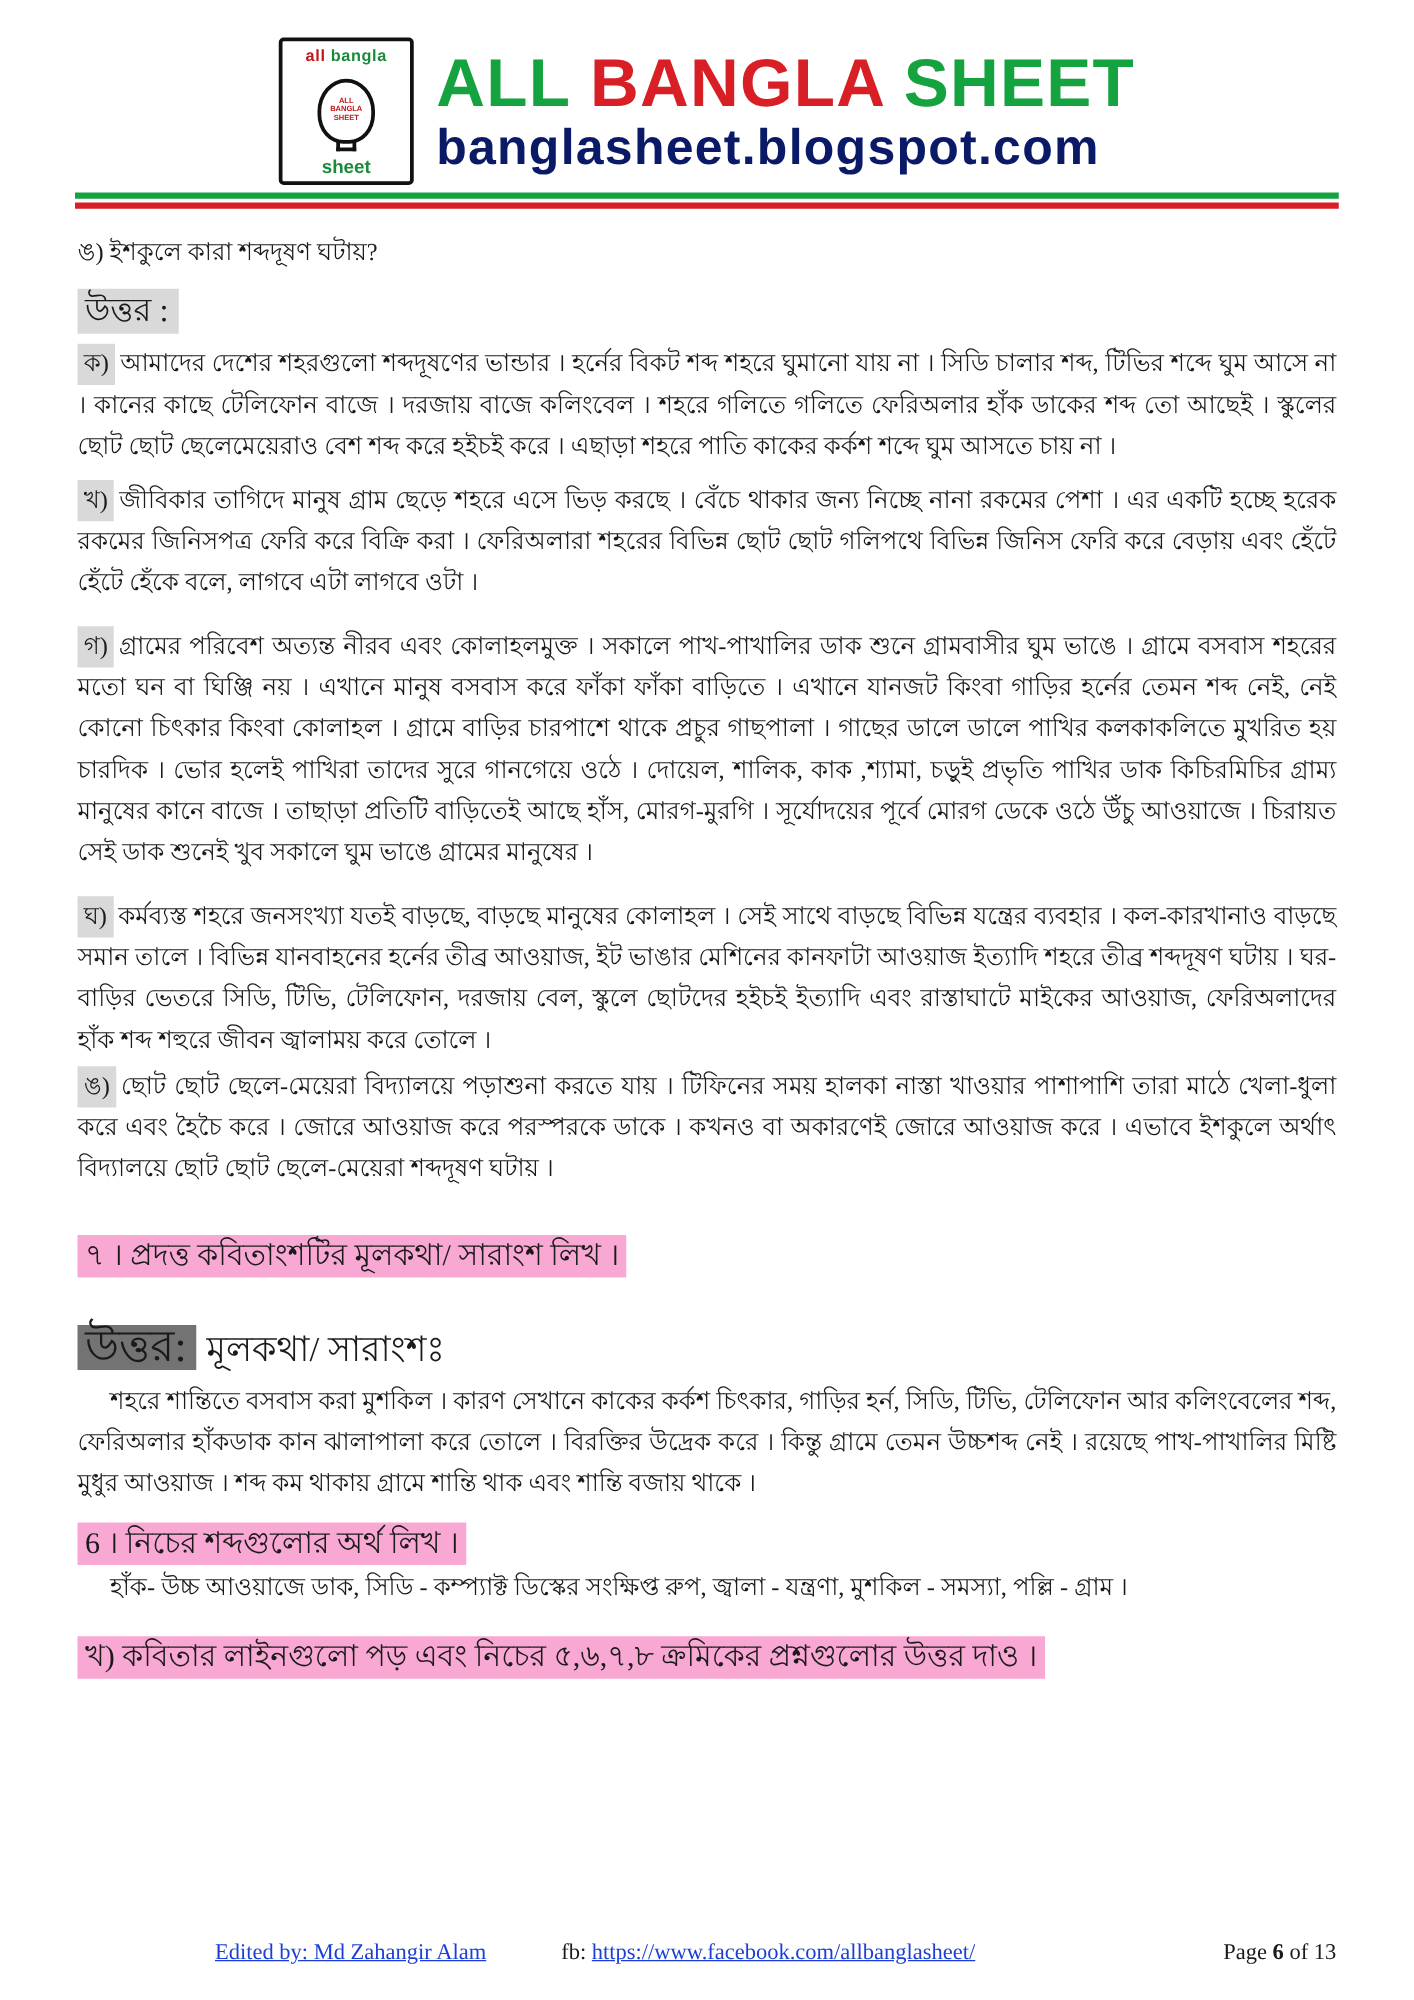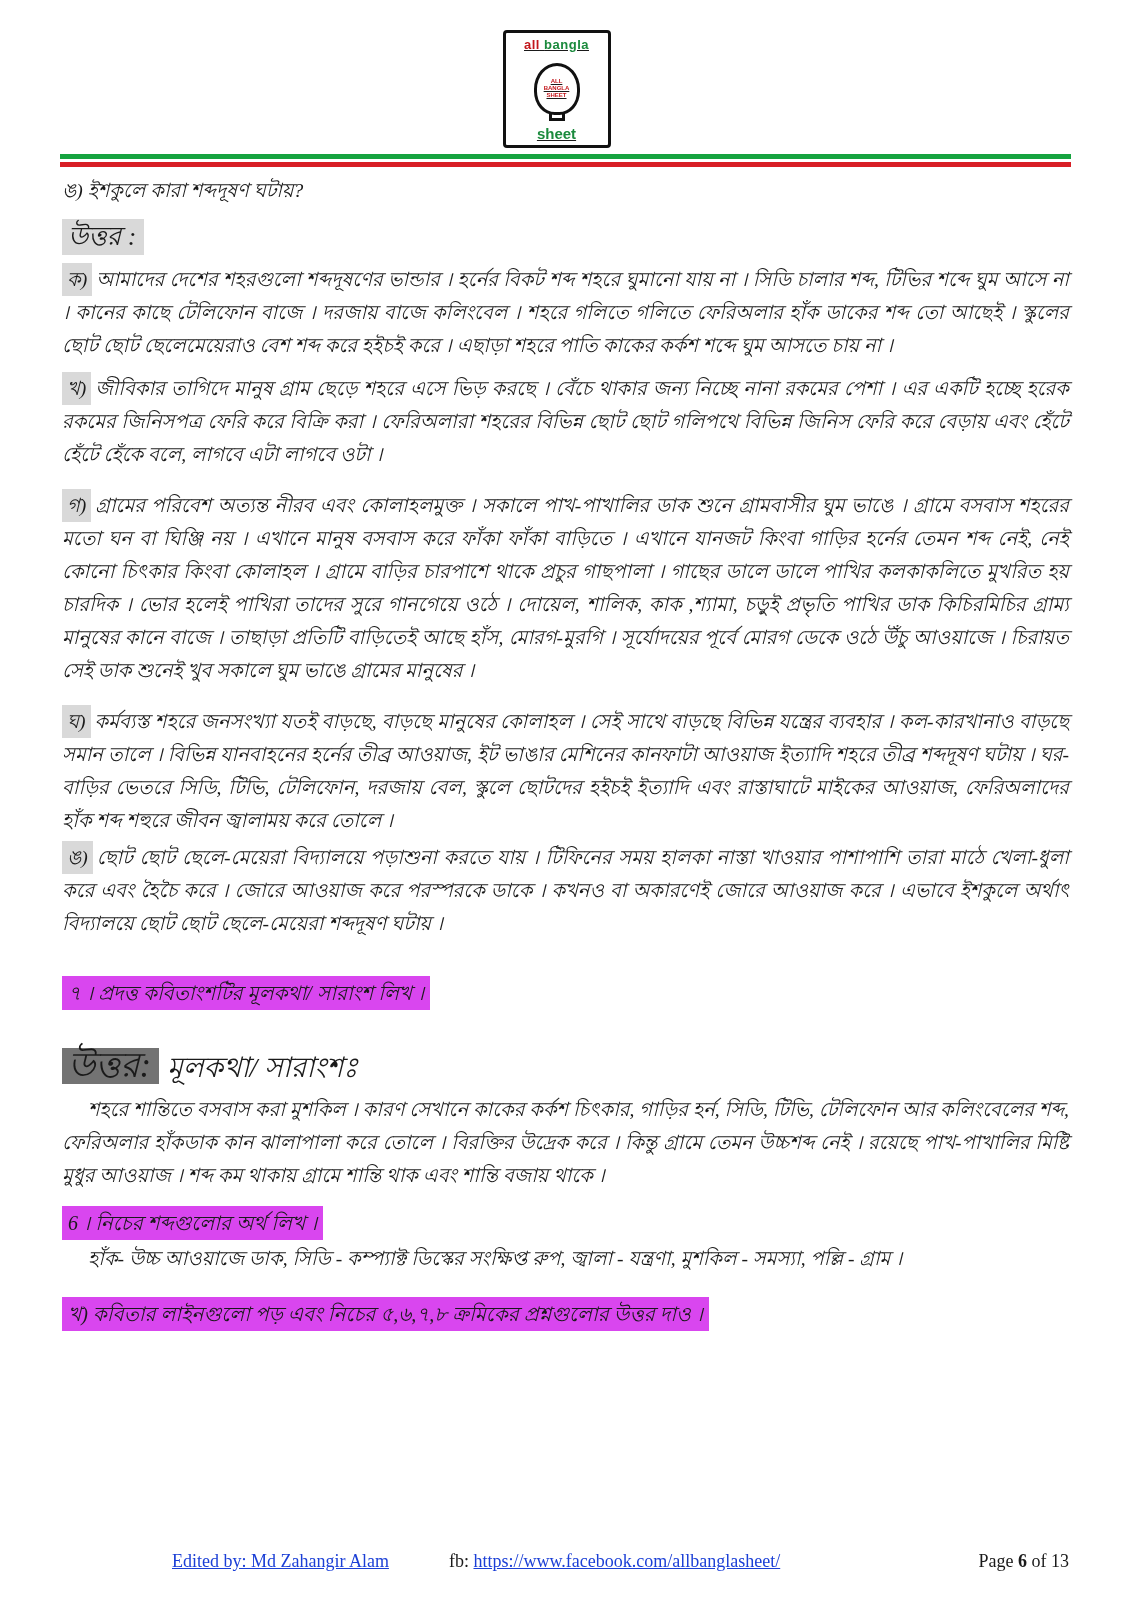--- a/index.html
+++ b/index.html
@@ -22,21 +22,20 @@
     position: relative;
     background: #fff;
   }
 
   
   .banner {
     padding: 30px 60px 0 60px;
     display: flex;
     align-items: center;
     justify-content: center;
-    text-decoration: underline;
   }
   .logo {
     width: 108px;
     height: 118px;
     border: 3px solid #111;
     border-radius: 4px;
     display: flex;
     flex-direction: column;
     align-items: center;
     justify-content: space-between;
@@ -123,22 +122,21 @@
     background: #15a33f;
   }
   .rule-red {
     height: 5px;
     background: #d81f26;
     margin-top: 3px;
   }
 
   
   .content {
-    padding: 8px 62px 10px 62px;
-    font-style: italic;
+    padding: 20px 62px 10px 62px;
   }
   p, .para {
     margin: 0 0 4px 0;
     font-size: 19.5px;
     line-height: 33px;
     text-align: justify;
     text-justify: inter-word;
   }
   .q-line {
     font-size: 19.5px;
@@ -170,23 +168,23 @@
     background: #d9d9d9;
     padding: 0 5px;
     margin-right: 4px;
     font-size: 19.5px;
   }
   .spacer-sm { height: 8px; }
   .spacer-md { height: 16px; }
   .block { margin-bottom: 10px; }
   .q-head {
     display: inline-block;
-    background: #d946ef;
+    background: #f9a8d4;
     padding: 1px 6px;
-    font-size: 20px;
+    font-size: 24px;
     line-height: 32px;
     margin: 10px 0 2px 0;
   }
   .plain-line {
     font-size: 19.5px;
     line-height: 33px;
     margin: 0 0 4px 0;
   }
   .indent { text-indent: 26px; }
 
@@ -237,20 +235,24 @@
       <div class="bulb">
         <div class="bulb-txt">
           <span>ALL</span><br>
           <span>BANGLA</span><br>
           <span>SHEET</span>
         </div>
       </div>
       <div class="logo-bottom">sheet</div>
     </div>
 
+    <div class="banner-text">
+      <div class="banner-title"><span class="g">ALL </span><span class="r">BANGLA </span><span class="g">SHEET</span></div>
+      <div class="banner-url">banglasheet.blogspot.com</div>
+    </div>
   </div>
 
   <div class="rule-wrap">
     <div class="rule-green"></div>
     <div class="rule-red"></div>
   </div>
 
   <div class="content">
 
     <div class="q-line">ঙ) ইশকুলে কারা শব্দদূষণ ঘটায়?</div>

